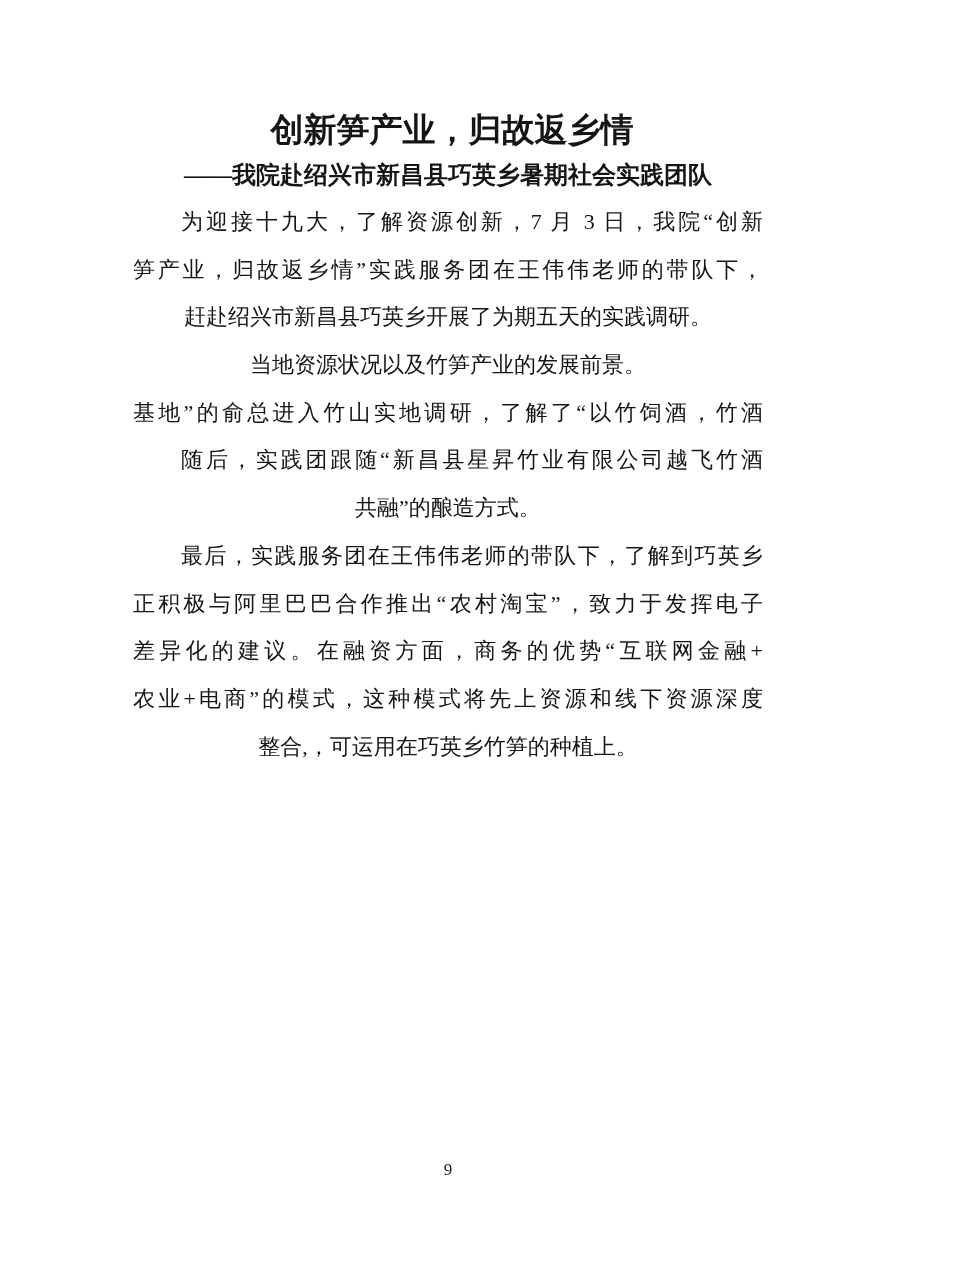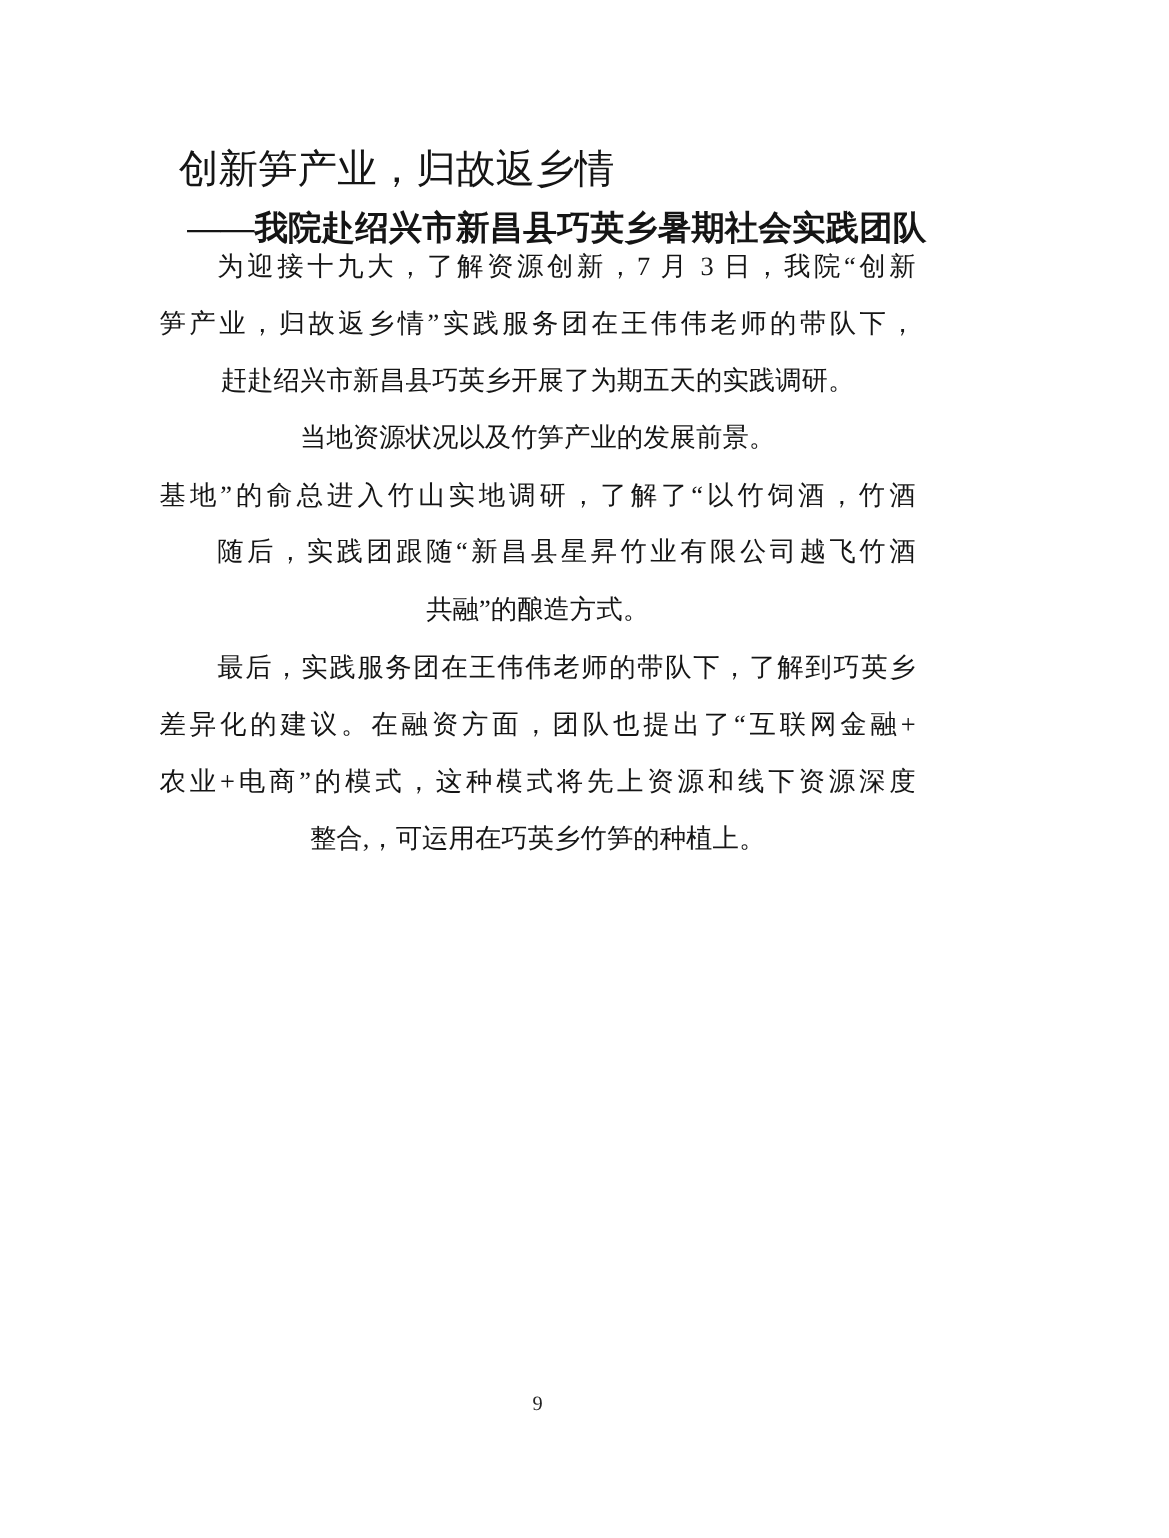--- a/index.html
+++ b/index.html
@@ -14,34 +14,35 @@
     background: #ffffff;
     font-family: "Liberation Serif", "DejaVu Serif", serif;
     color: #151515;
     overflow: hidden;
   }
   .doc-title {
     position: absolute;
     left: 133px;
     top: 100px;
     width: 630px;
-    margin: 16px;
+    margin: 4px;
+    text-align: center;
     font-size: 33px;
-    font-weight: normal;
+    font-weight: bold;
     line-height: 52px;
     white-space: nowrap;
   }
   .doc-subtitle {
     position: absolute;
     left: 103px;
     top: 152px;
     width: 690px;
-    margin: 16px;
+    margin: 0;
     text-align: center;
-    font-size: 28px;
+    font-size: 24px;
     font-weight: bold;
     line-height: 46px;
     white-space: nowrap;
   }
   .doc-body {
     position: absolute;
     left: 133px;
     top: 198px;
     width: 630px;
     font-size: 22px;
@@ -82,18 +83,19 @@
   <h2 class="doc-subtitle">——我院赴绍兴市新昌县巧英乡暑期社会实践团队</h2>
   <div class="doc-body">
       <div class="line justify indent">为迎接十九大，了解资源创新，7 月 3 日，我院“创新</div>
       <div class="line justify">笋产业，归故返乡情”实践服务团在王伟伟老师的带队下，</div>
       <div class="line">赶赴绍兴市新昌县巧英乡开展了为期五天的实践调研。</div>
       <div class="line">当地资源状况以及竹笋产业的发展前景。</div>
       <div class="line justify">基地”的俞总进入竹山实地调研，了解了“以竹饲酒，竹酒</div>
       <div class="line justify indent">随后，实践团跟随“新昌县星昇竹业有限公司越飞竹酒</div>
       <div class="line">共融”的酿造方式。</div>
       <div class="line justify indent">最后，实践服务团在王伟伟老师的带队下，了解到巧英乡</div>
-      <div class="line justify">差异化的建议。在融资方面，团队也提出了“互联网金融+</div>
+      <div class="line justify">正积极与阿里巴巴合作推出“农村淘宝”，致力于发挥电子</div>
+      <div class="line justify">差异化的建议。在融资方面，商务的优势“互联网金融+</div>
       <div class="line justify">农业+电商”的模式，这种模式将先上资源和线下资源深度</div>
       <div class="line">整合,，可运用在巧英乡竹笋的种植上。</div>
     </div>
   <div class="page-number">9</div>
 </div>
 
 </body></html>

